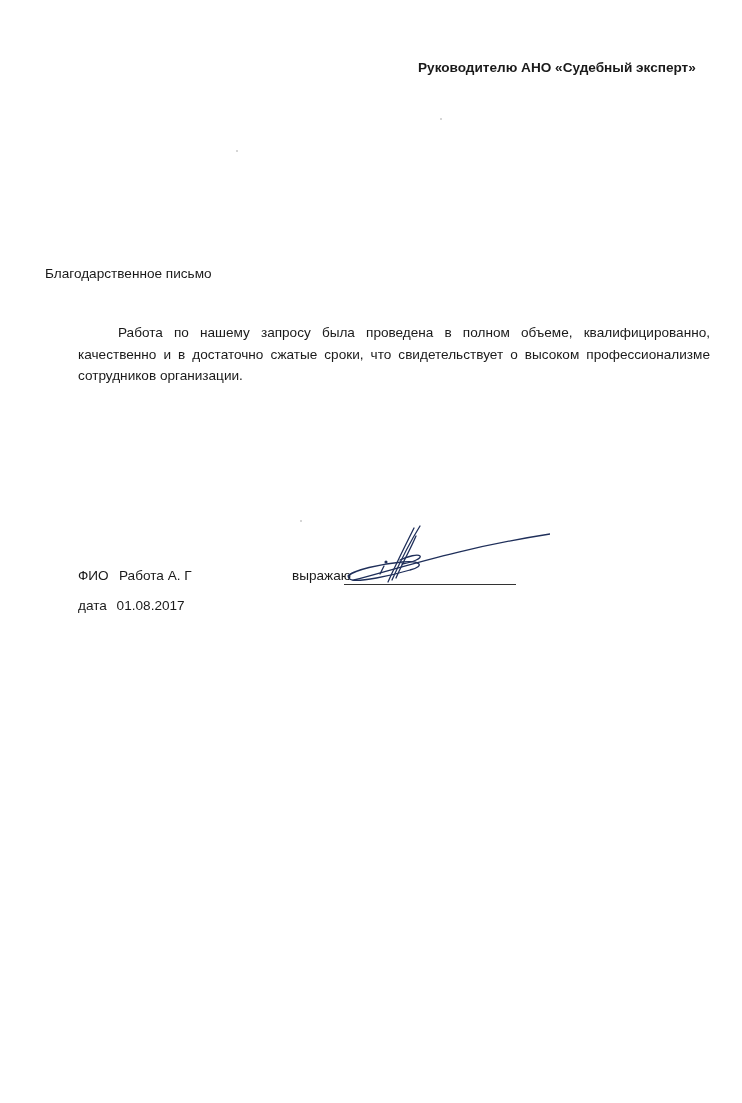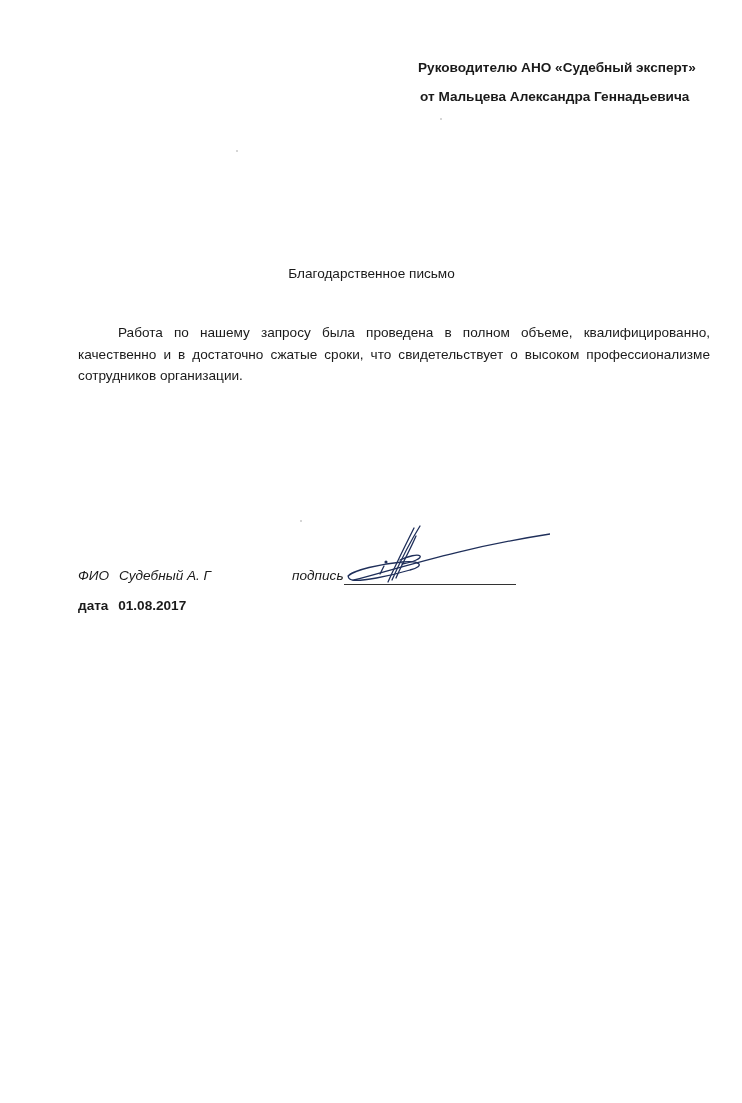--- a/index.html
+++ b/index.html
@@ -28,21 +28,20 @@
       top: 53px;
       line-height: 29px;
       white-space: nowrap;
       font-weight: bold;
     }
     .addressee .line2 { padding-left: 2px; }
     .title {
       position: absolute;
       left: 0; width: 698px;
       top: 266px;
-      text-align: center;
       padding-left: 45px;
       box-sizing: border-box;
     }
     .body-text {
       position: absolute;
       left: 78px;
       width: 632px;
       top: 322px;
     }
     .para {
@@ -50,39 +49,37 @@
       line-height: 21.5px;
       margin: 0 0 11px 0;
       text-indent: 40px;
     }
     .sig-row {
       position: absolute;
       left: 78px;
       top: 568px;
       width: 460px;
       height: 22px;
-      font-style: italic;
     }
     .fio-label { position: absolute; left: 0; top: 0; white-space: nowrap; }
     .fio-value { position: absolute; left: 41px; top: 0; white-space: nowrap; }
     .sign-label { position: absolute; left: 214px; top: 0; white-space: nowrap; }
     .sign-line {
       position: absolute;
       left: 266px;
       top: 16px;
       width: 172px;
       height: 0;
       border-bottom: 1px solid #333;
     }
     .date-row {
       position: absolute;
       left: 78px;
       top: 598px;
       white-space: nowrap;
-      font-weight: bold;
     }
     .date-value { margin-left: 6px; }
     .signature {
       position: absolute;
       left: 340px;
       top: 520px;
       width: 210px;
       height: 70px;
     }
     .speck {
@@ -92,33 +89,32 @@
       border-radius: 50%;
     }
   </style>
 </head>
 <body>
 
 <div class="page">
 
   <div class="addressee">
     <div class="line1">Руководителю АНО «Судебный эксперт»</div>
-    <div class="line2">от  Мальцева Александра Геннадьевича</div>
   </div>
 
   <div class="title">Благодарственное письмо</div>
 
   <div class="body-text">
     <p class="para">Работа по нашему запросу была проведена в полном объеме, квалифицированно, качественно и в достаточно сжатые сроки, что свидетельствует о высоком профессионализме сотрудников организации.</p>
   </div>
 
   <div class="sig-row">
     <span class="fio-label">ФИО</span>
-    <span class="fio-value">Судебный А. Г</span>
-    <span class="sign-label">подпись</span>
+    <span class="fio-value">Работа А. Г</span>
+    <span class="sign-label">выражаю</span>
     <span class="sign-line"></span>
   </div>
 
   <svg class="signature" viewBox="0 0 210 70" xmlns="http://www.w3.org/2000/svg">
     <g fill="none" stroke="#1f2f5a" stroke-width="1.3" stroke-linecap="round" stroke-linejoin="round">
 
       <path d="M8 56 C 14 50, 40 44, 62 42 C 80 40, 86 46, 70 50 C 50 56, 20 62, 12 60 C 6 58, 8 54, 14 52"></path>
 
       <path d="M14 60 C 60 48, 120 28, 210 14"></path>
 

